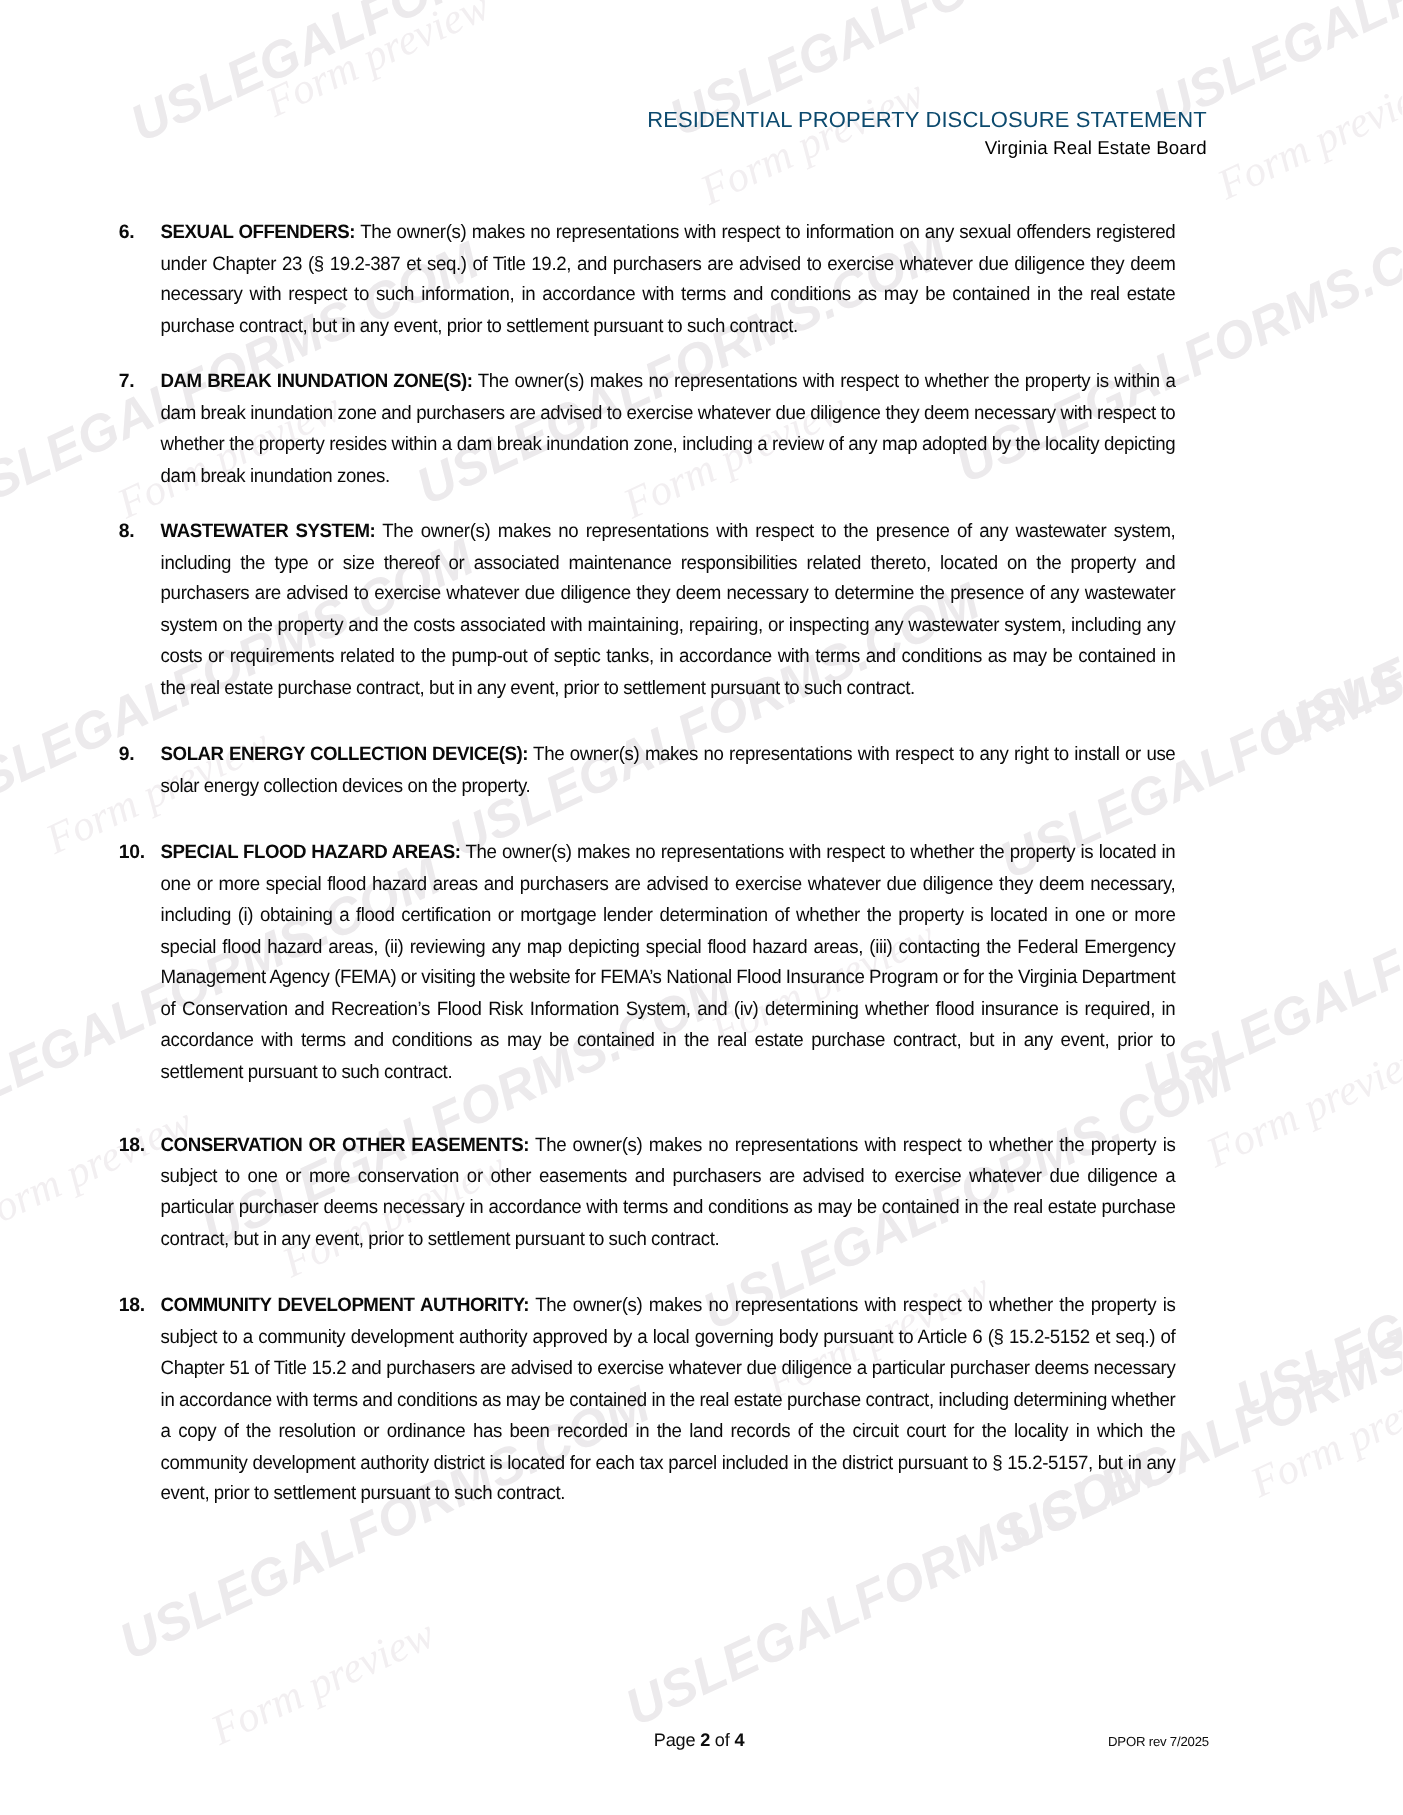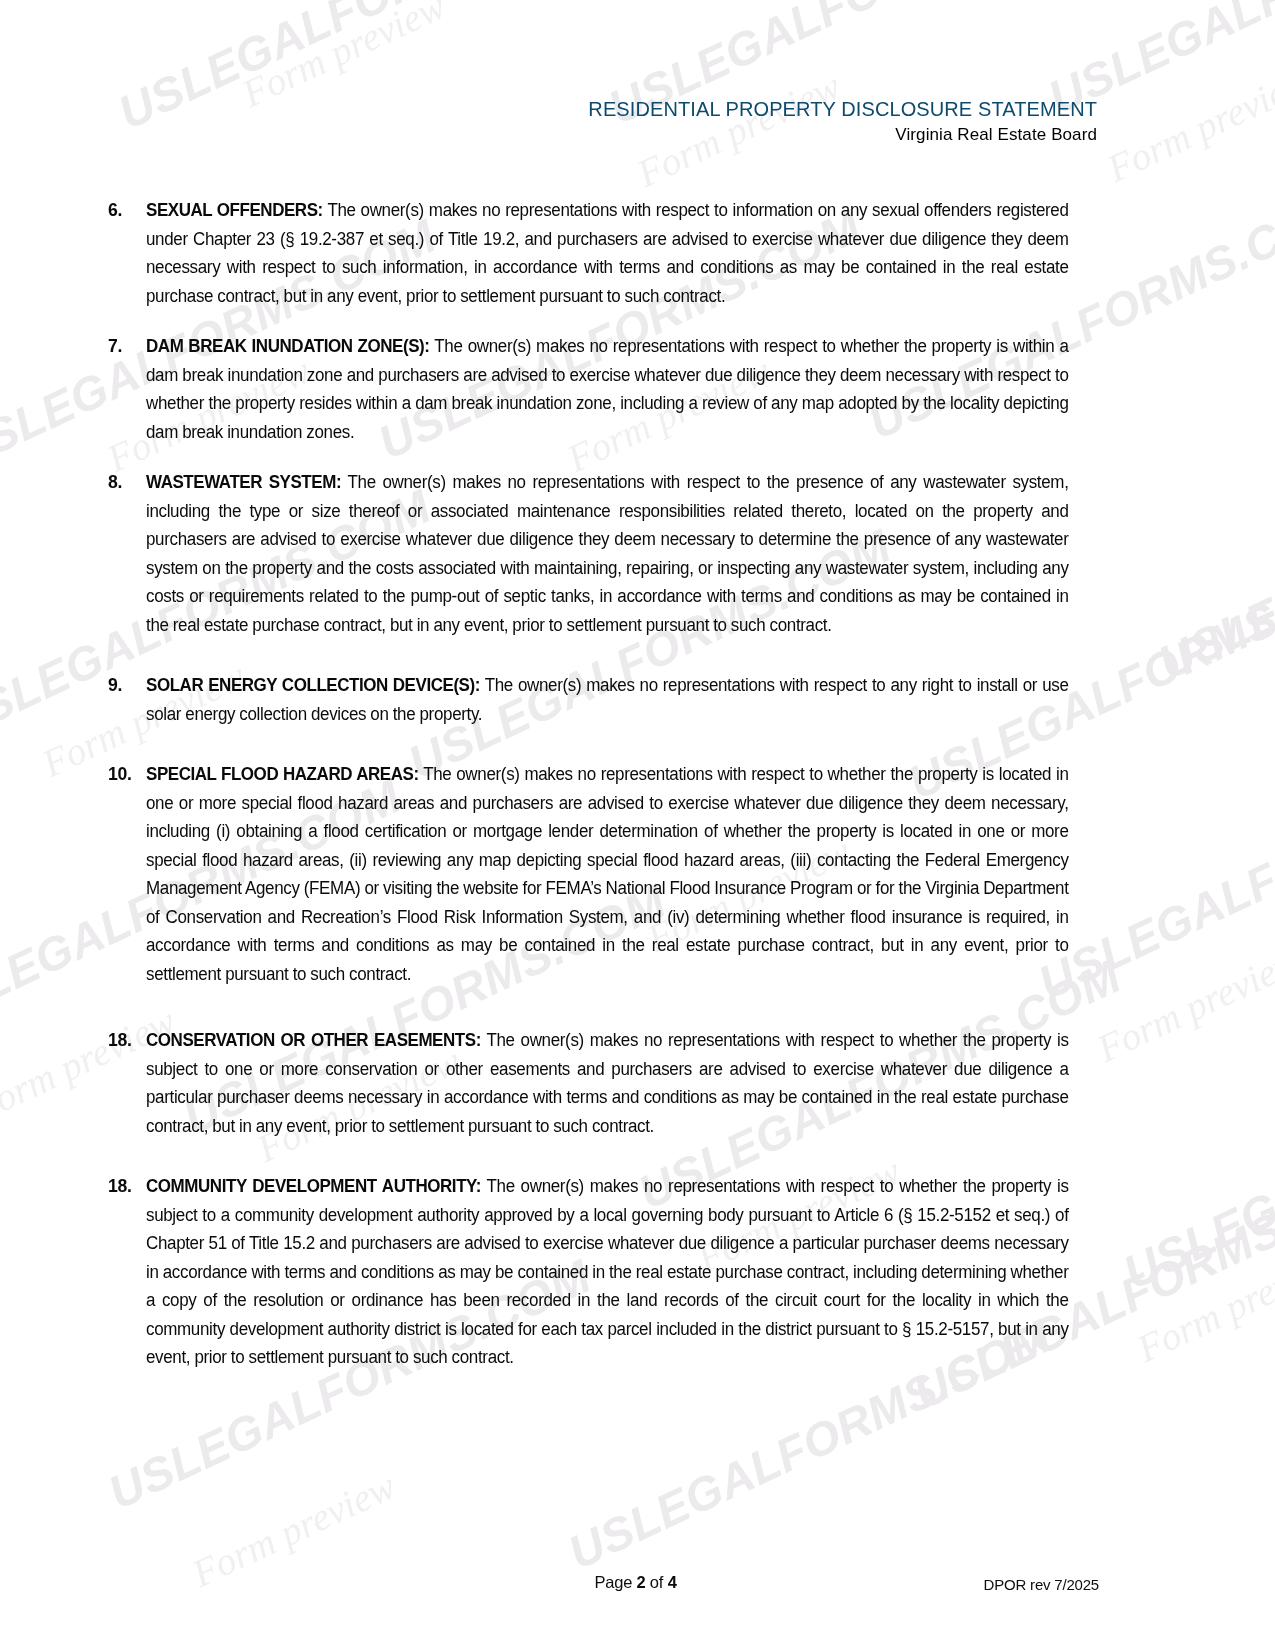--- a/index.html
+++ b/index.html
@@ -136,21 +136,21 @@
     font-size: 16.5px;
     color: #0d0d0d;
     letter-spacing: -0.2px;
   }
   .footer .page-num b { font-weight: bold; }
   .footer .rev {
     position: absolute;
     right: 64px;
     top: 3px;
     font-family: "Liberation Sans", sans-serif;
-    font-size: 15px;
+    font-size: 12px;
     color: #0d0d0d;
     letter-spacing: -0.2px;
   }
 </style>
 </head>
 <body>
 
 <div class="page">
 
   <div class="watermark-layer">

